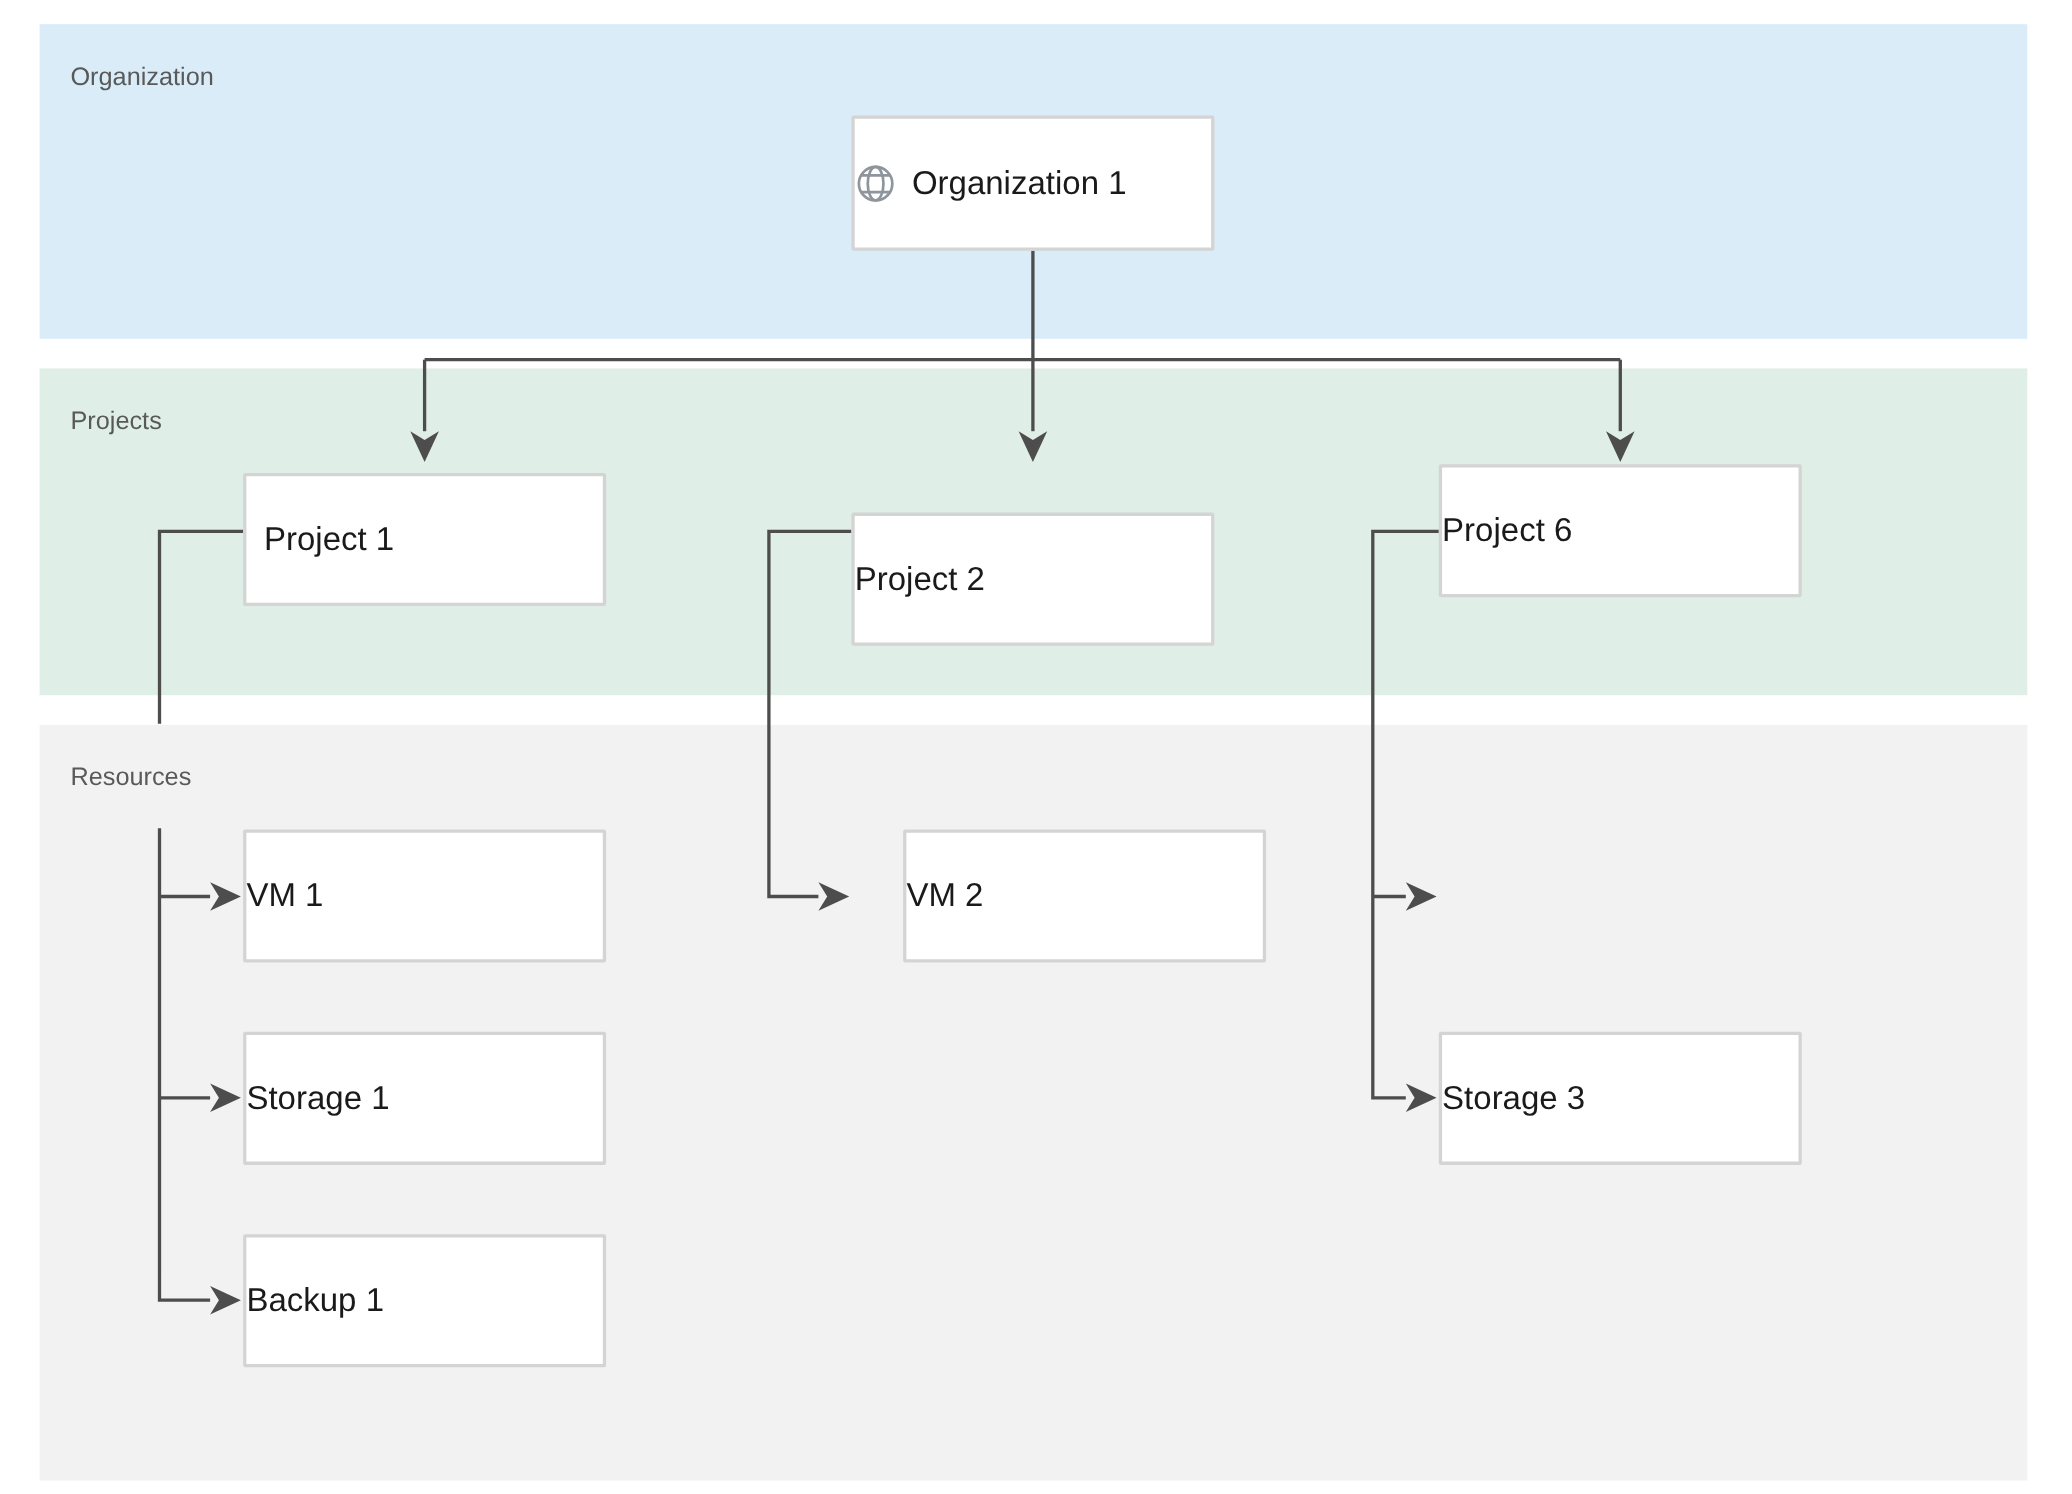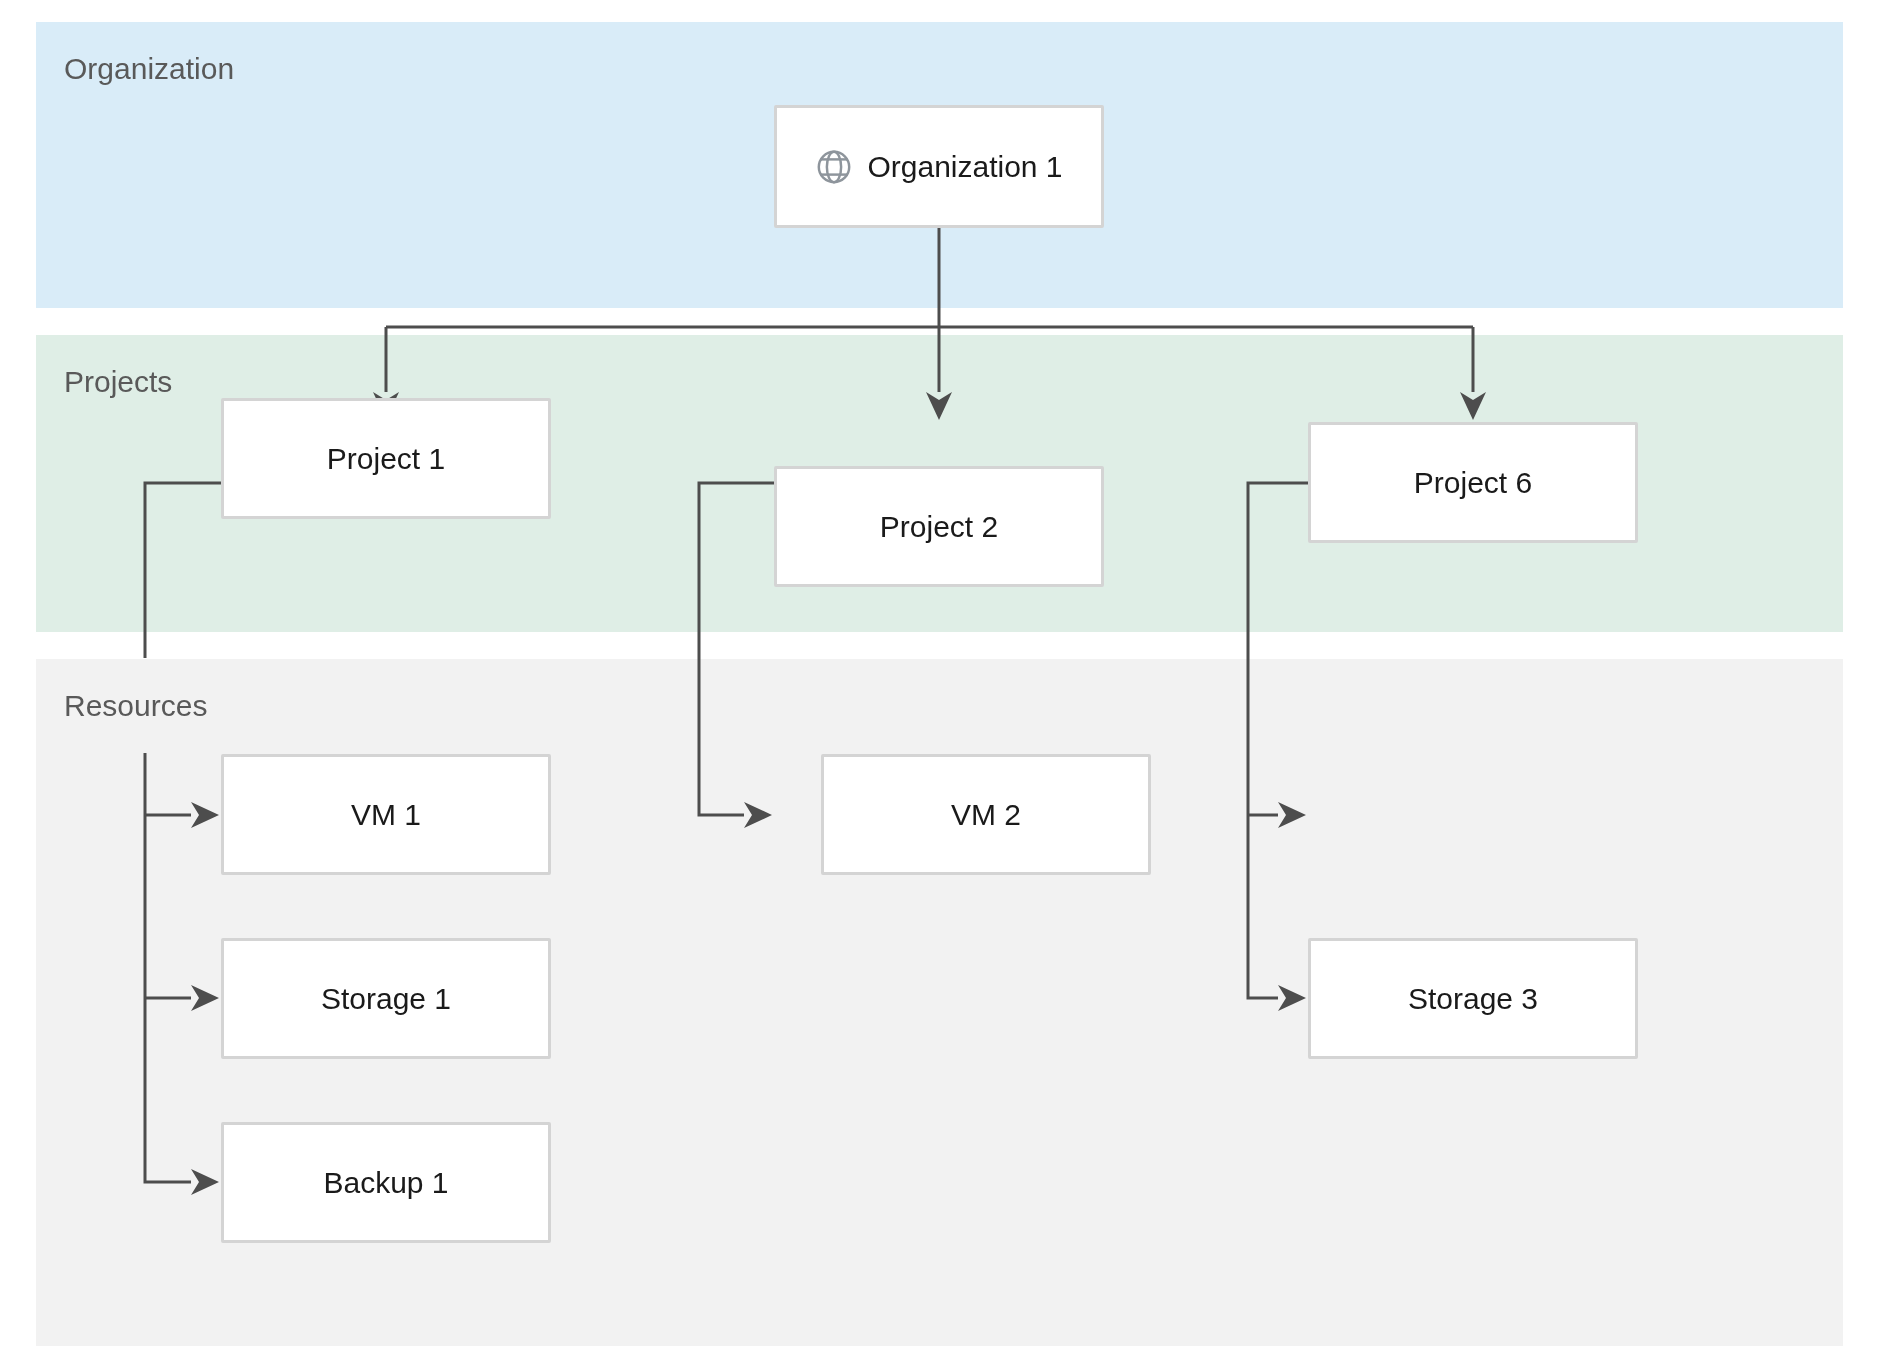--- a/index.html
+++ b/index.html
@@ -10,39 +10,39 @@
     background: #ffffff;
     font-family: "Liberation Sans", sans-serif;
     overflow: hidden;
   }
   .band { position: absolute; left: 36px; width: 1807px; }
   #band-organization { top: 22px;  height: 286px; background: var(--band-organization-bg, #d9ecf8); }
   #band-projects     { top: 335px; height: 297px; background: var(--band-projects-bg, #dfeee6); }
   #band-resources    { top: 659px; height: 687px; background: var(--band-resources-bg, #f2f2f2); }
   .band-label {
     position: absolute; left: 28px; top: 30px;
-    font-size: 30px; line-height: 34px;
+    font-size: 23px; line-height: 34px;
     color: var(--band-label-color, #595959);
     white-space: nowrap;
   }
   .node {
     position: absolute;
     width: 330px; height: 121px;
     box-sizing: border-box;
     background: var(--node-bg, #ffffff);
     border: 3px solid var(--node-border, #d4d4d4);
     border-radius: 2px;
-    display: flex; align-items: center; justify-content: center;
+    display: flex; align-items: center; justify-content: flex-start;
     gap: 14px;
     font-size: 30px;
     color: var(--node-text, #1a1a1a);
     white-space: nowrap;
   }
   #node-org1     { left: 774px;  top: 105px; height: 123px; }
-  #node-project1 { left: 221px;  top: 398px; }
+  #node-project1 { left: 221px;  top: 430px; padding-left: 16px; }
   #node-project2 { left: 774px;  top: 422px; margin-top: 44px; }
   #node-project3 { left: 1308px; top: 422px; }
   #node-vm1      { left: 221px;  top: 754px; }
   #node-storage1 { left: 221px;  top: 938px; }
   #node-backup1  { left: 221px;  top: 1122px; }
   #node-vm2      { left: 774px;  top: 754px; margin-left: 47px; }
   #node-vm3      { left: 1308px; top: 754px; }
   #node-storage3 { left: 1308px; top: 938px; }
   svg.connectors { position: absolute; left: 0; top: 0; pointer-events: none; }
   path.edge {

